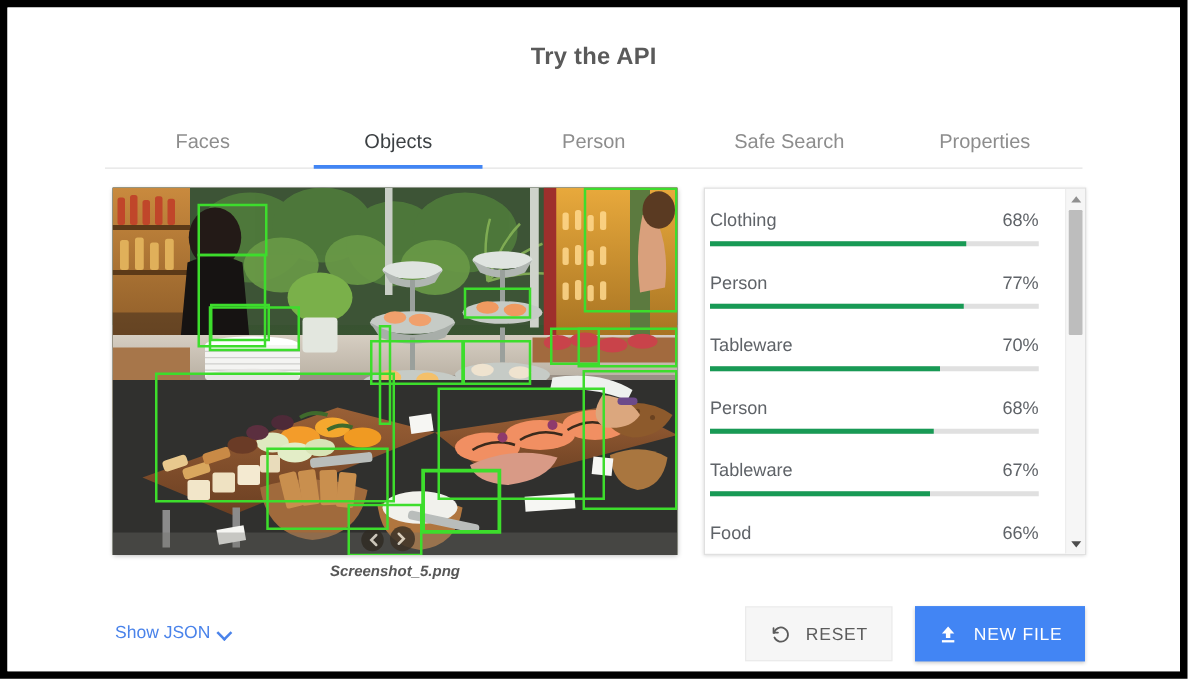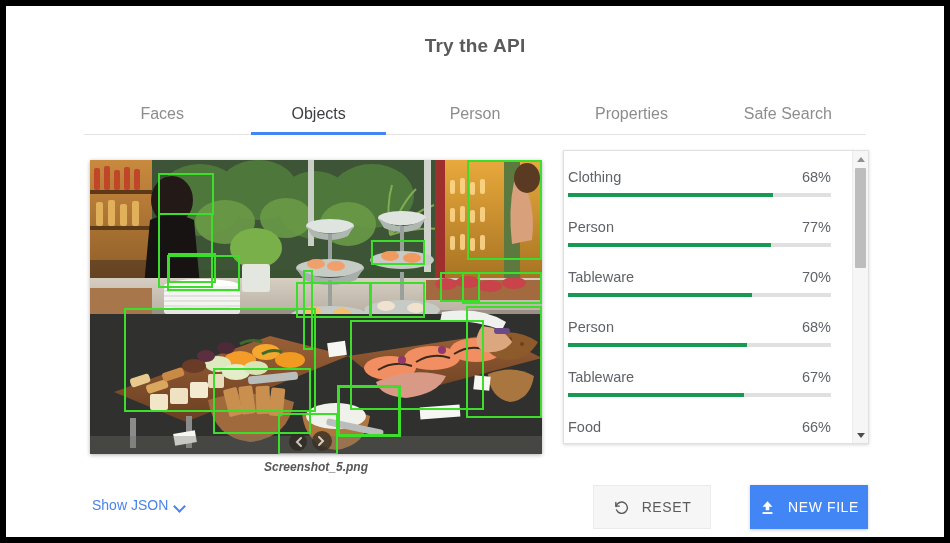--- a/index.html
+++ b/index.html
@@ -85,21 +85,21 @@
     left: 0;
     top: 144px;
     width: 938px;
     height: 300px;
   }
 
   
   .image-panel {
     position: absolute;
     left: 84px;
-    top: 10px;
+    top: 0;
     width: 452px;
     height: 212px;
     font-style: italic;
   }
   .photo {
     position: relative;
     width: 452px;
     height: 294px;
     overflow: hidden;
     box-shadow: 0 1px 4px rgba(0,0,0,0.30);
@@ -262,26 +262,25 @@
     box-sizing: border-box;
     user-select: none;
   }
   .btn-reset {
     width: 118px;
     background: #f6f6f6;
     color: #5b5b5b;
     border: 1px solid #ebebeb;
   }
   .btn-newfile {
-    width: 118px;
+    width: 136px;
     background: #4285f4;
     color: #ffffff;
     border: 1px solid #4285f4;
     box-shadow: 0 1px 3px rgba(0,0,0,0.22);
-    margin-left: 21px;
   }
   .btn svg { display: block; }
 </style>
 </head>
 <body>
 
 <div class="page-frame">
 <div class="page-inner">
 
   <div class="page-title">Try the API</div>
@@ -290,24 +289,24 @@
     <div class="tab">
       <span>Faces</span>
     </div>
     <div class="tab active">
       <span>Objects</span>
     </div>
     <div class="tab">
       <span>Person</span>
     </div>
     <div class="tab">
+      <span>Safe Search</span>
+    </div>
+    <div class="tab">
       <span>Properties</span>
-    </div>
-    <div class="tab">
-      <span>Safe Search</span>
     </div>
   </div>
 
   <div class="content">
 
     <div class="image-panel">
       <div class="photo">
         <svg width="452" height="294" viewBox="0 0 452 294">
           <defs>
             <linearGradient id="bgTop" x1="0" y1="0" x2="0" y2="1">

